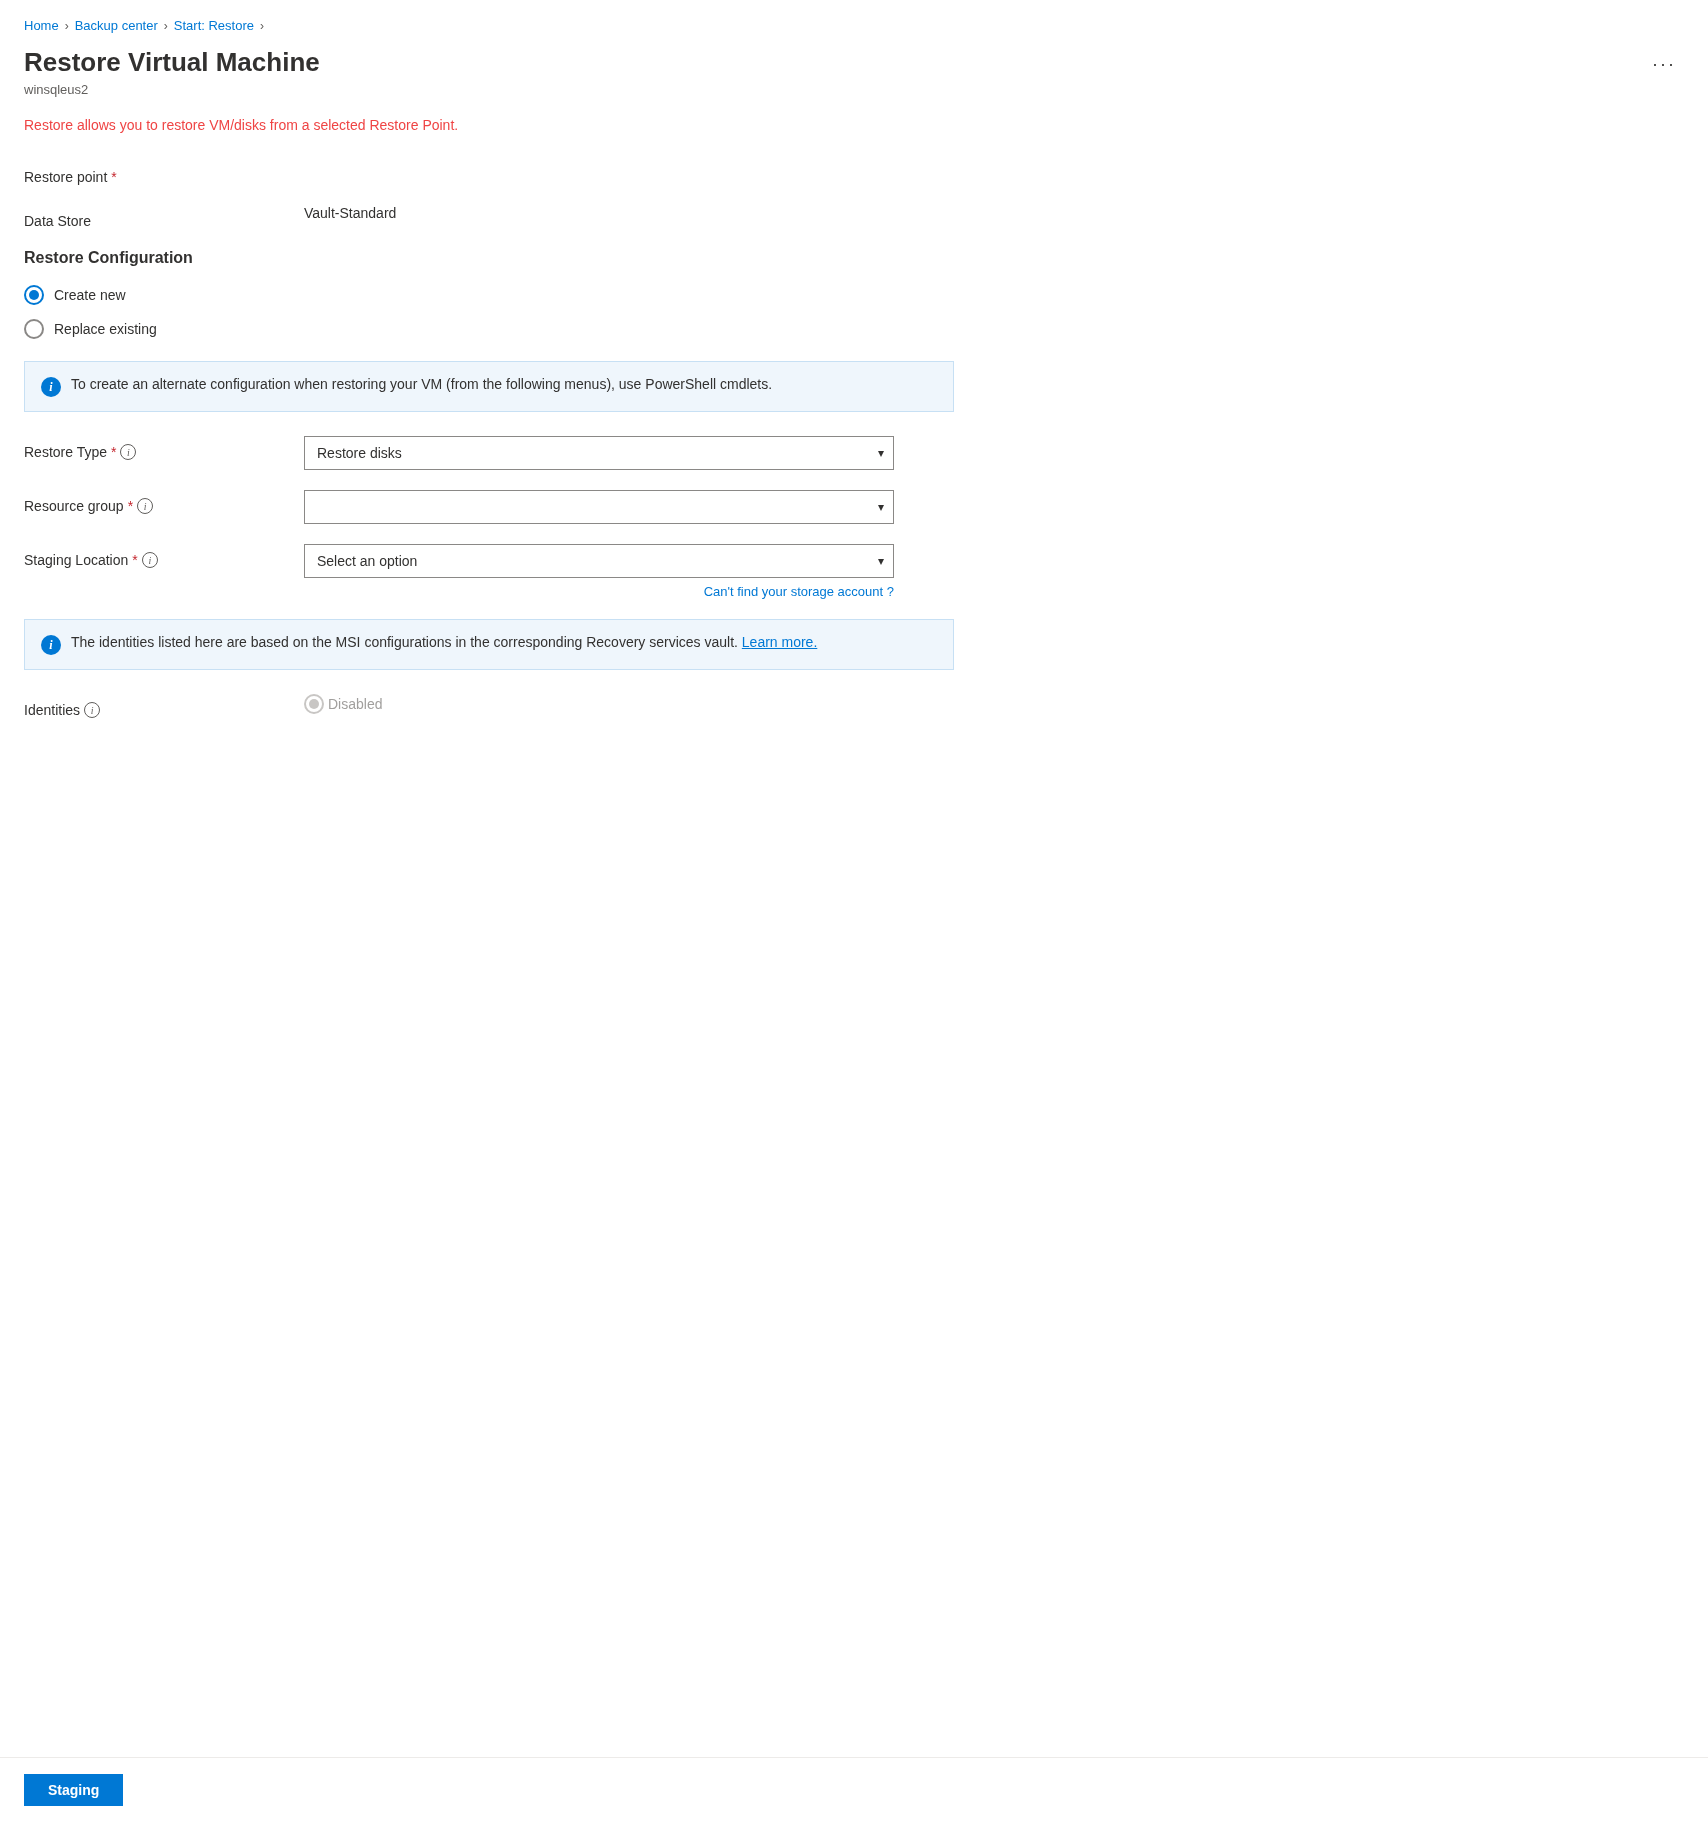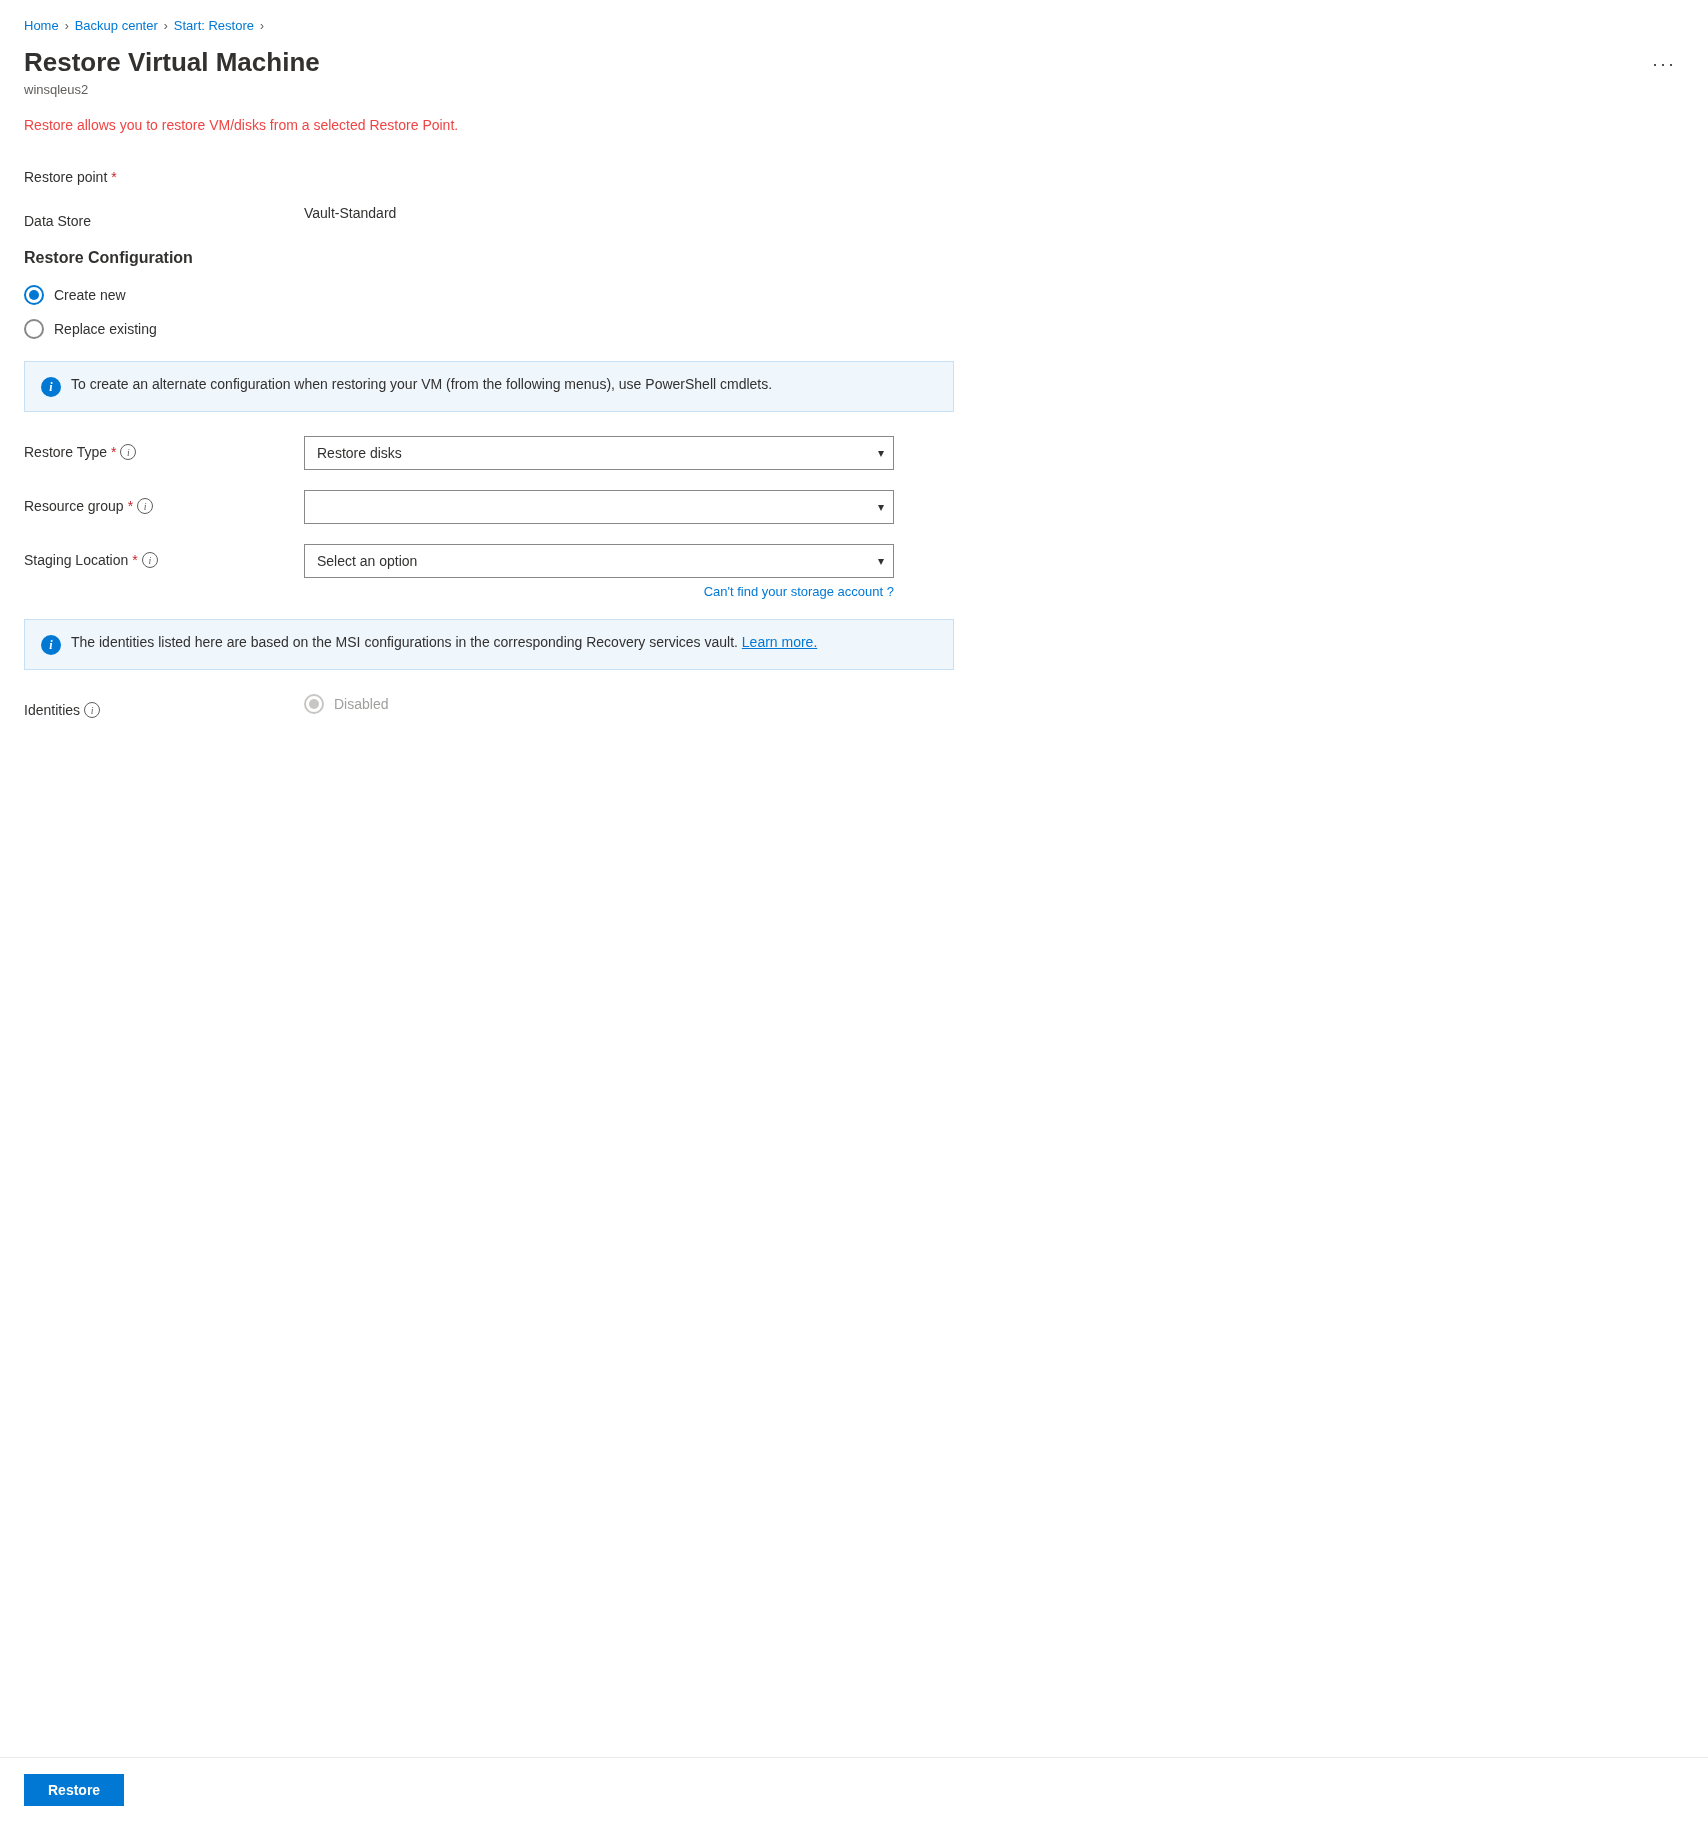--- a/index.html
+++ b/index.html
@@ -228,21 +228,21 @@
       text-decoration: none;
       font-size: 13px;
       display: block;
       margin-top: 6px;
       text-align: right;
       max-width: 590px;
     }
     .identities-row {
       display: flex;
       align-items: center;
-      gap: 10px;
+      gap: 4px;
     }
     .radio-disabled {
       width: 20px;
       height: 20px;
       border-radius: 50%;
       border: 2px solid #c8c6c4;
       background: #fff;
       display: flex;
       align-items: center;
       justify-content: center;
@@ -401,14 +401,14 @@
     <div class="form-value">
       <div class="identities-row">
         <div class="radio-disabled"></div>
         <span class="disabled-label">Disabled</span>
       </div>
     </div>
   </div>
 </div>
 
 <div class="footer">
-  <button class="restore-button">Restore</button>
+  <button class="restore-button">Staging</button>
 </div>
 
 </body></html>

